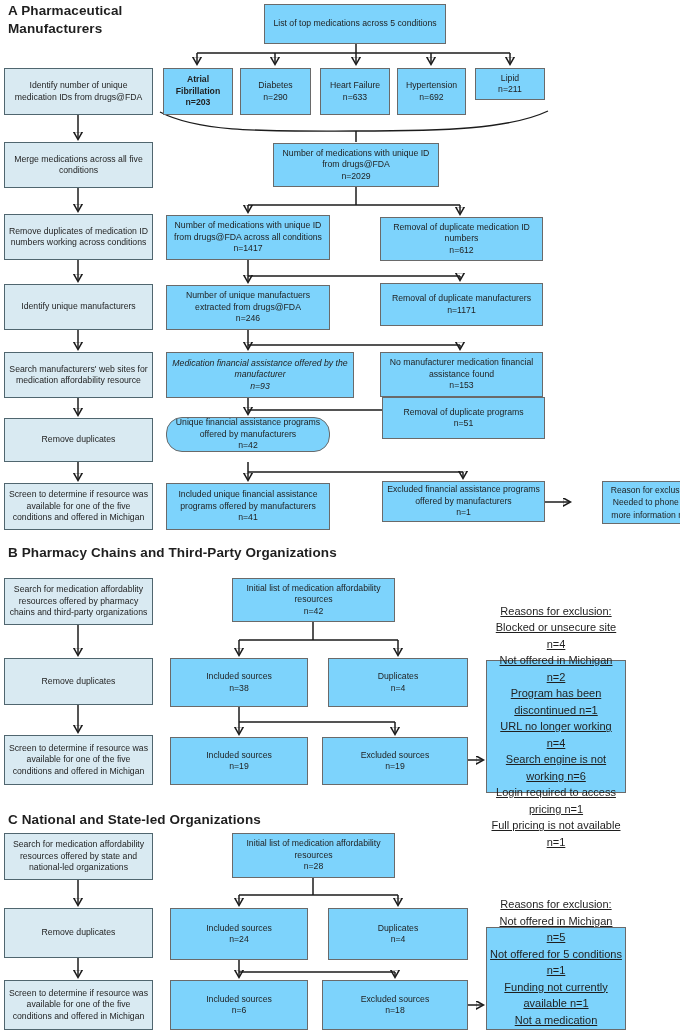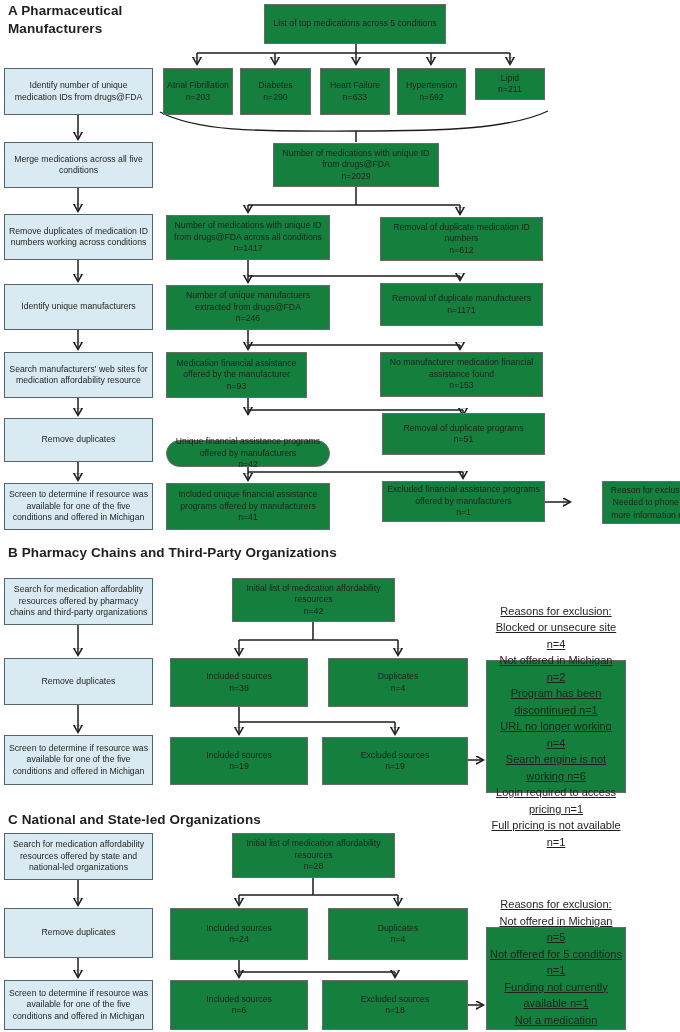--- a/index.html
+++ b/index.html
@@ -2,21 +2,21 @@
 <html><head>
 <meta charset="utf-8">
 <style>
   html,body{margin:0;padding:0;background:#fff;}
   .canvas{
     position:relative;width:680px;height:1032px;background:#ffffff;
     font-family:"Liberation Sans",sans-serif;color:#1f1f1f;overflow:hidden;
   }
   .box{
     position:absolute;display:flex;align-items:center;justify-content:center;
-    text-align:center;border:1px solid #6a6a6a;background:#15803d;
+    text-align:center;border:1px solid #6a6a6a;background:#7dd3fc;
     font-size:8.7px;line-height:1.32;white-space:pre-line;
     padding:2px 3px;box-sizing:border-box;
   }
   .blue{background:#d9eaf2;border-color:#50666f;}
   .reason{font-size:11px;line-height:1.5;text-decoration:underline;}
   .reason-a{font-size:8.6px;line-height:1.45;margin-left:29px;}
   .heading{
     position:absolute;font-weight:bold;font-size:13.5px;line-height:1.3;
     white-space:pre-line;letter-spacing:0.1px;
   }
@@ -87,21 +87,21 @@
     <path marker-end="url(#ah)" d="M239 972 V977"></path>
     <path marker-end="url(#ah)" d="M395 972 V977"></path>
     <path marker-end="url(#ah)" d="M468 1005 H483"></path>
   </svg>
 
   <div class="heading" style="left:8px;top:2px;width:220px;">A  Pharmaceutical
 Manufacturers</div>
 
   <div class="box" style="left:264px;top:4px;width:182px;height:40px;">List of top medications across 5 conditions</div>
 
-  <div class="box" style="left:163px;top:68px;width:70px;height:47px;">Atrial Fibrillation
+  <div class="box" style="left:163px;top:68px;width:70px;height:47px;font-weight:bold;">Atrial Fibrillation
 n=203</div>
   <div class="box" style="left:240px;top:68px;width:71px;height:47px;">Diabetes
 n=290</div>
   <div class="box" style="left:320px;top:68px;width:70px;height:47px;">Heart Failure
 n=633</div>
   <div class="box" style="left:397px;top:68px;width:69px;height:47px;">Hypertension
 n=692</div>
   <div class="box" style="left:475px;top:68px;width:70px;height:32px;">Lipid
 n=211</div>
 
@@ -112,34 +112,34 @@
   <div class="box blue" style="left:4px;top:284px;width:149px;height:46px;">Identify unique manufacturers</div>
   <div class="box blue" style="left:4px;top:418px;width:149px;height:44px;">Remove duplicates</div>
   <div class="box blue" style="left:4px;top:483px;width:149px;height:47px;">Screen to determine if resource was available for one of the five conditions and offered in Michigan</div>
 
   <div class="box" style="left:273px;top:143px;width:166px;height:44px;">Number of medications with unique ID from drugs@FDA
 n=2029</div>
   <div class="box" style="left:166px;top:215px;width:164px;height:45px;">Number of medications with unique ID from drugs@FDA across all conditions
 n=1417</div>
   <div class="box" style="left:166px;top:285px;width:164px;height:45px;">Number of unique manufactuers extracted  from drugs@FDA
 n=246</div>
-  <div class="box" style="left:166px;top:352px;width:141px;height:46px;">Medication financial assistance offered by the manufacturer
+  <div class="box" style="left:166px;top:352px;width:188px;height:46px;font-style:italic;">Medication financial assistance offered by the manufacturer
 n=93</div>
-  <div class="box" style="left:166px;top:440px;width:164px;height:27px;border-radius:16px;">Unique financial assistance programs offered by manufacturers
+  <div class="box" style="left:166px;top:417px;width:164px;height:35px;border-radius:16px;">Unique financial assistance programs offered by manufacturers
 n=42</div>
   <div class="box" style="left:166px;top:483px;width:164px;height:47px;">Included unique financial assistance programs offered by manufacturers
 n=41</div>
 
   <div class="box" style="left:380px;top:217px;width:163px;height:44px;">Removal of duplicate medication ID numbers
 n=612</div>
   <div class="box" style="left:380px;top:283px;width:163px;height:43px;">Removal of duplicate manufacturers
 n=1171</div>
   <div class="box" style="left:380px;top:352px;width:163px;height:45px;">No manufacturer medication financial assistance found
 n=153</div>
-  <div class="box" style="left:382px;top:413px;width:163px;height:42px;">Removal of duplicate programs
+  <div class="box" style="left:382px;top:397px;width:163px;height:42px;">Removal of duplicate programs
 n=51</div>
   <div class="box" style="left:382px;top:481px;width:163px;height:41px;">Excluded financial assistance programs offered by manufacturers
 n=1</div>
 
   <div class="box reason-a" style="left:573px;top:481px;width:100px;height:43px;">Reason for exclusion:
 Needed to phone for more information n=1</div>
 
   <div class="heading" style="left:8px;top:544px;width:440px;">B  Pharmacy Chains and Third-Party Organizations</div>
 
   <div class="box blue" style="left:4px;top:578px;width:149px;height:47px;">Search for medication affordablity resources offered by pharmacy chains and third-party organizations</div>

